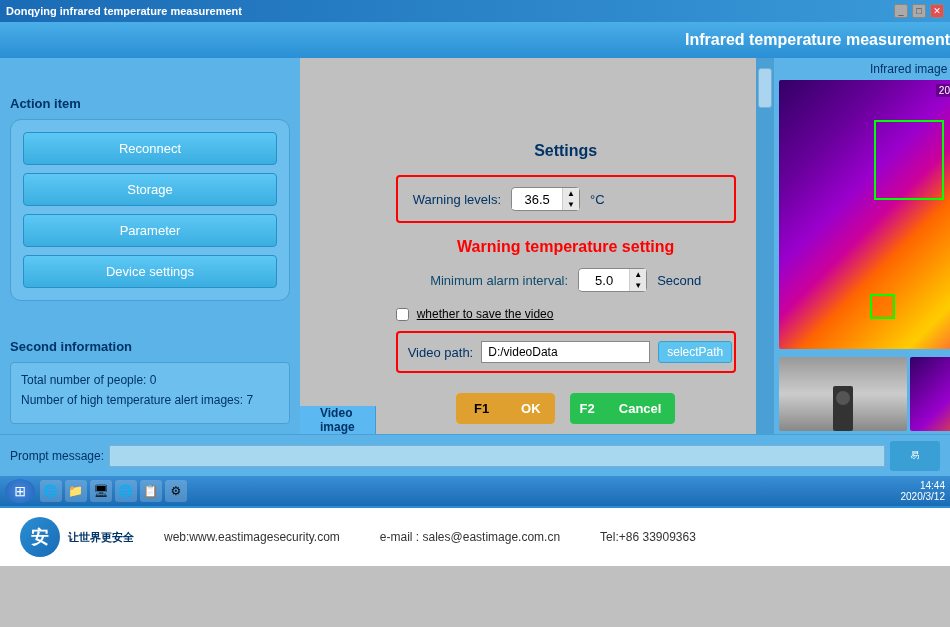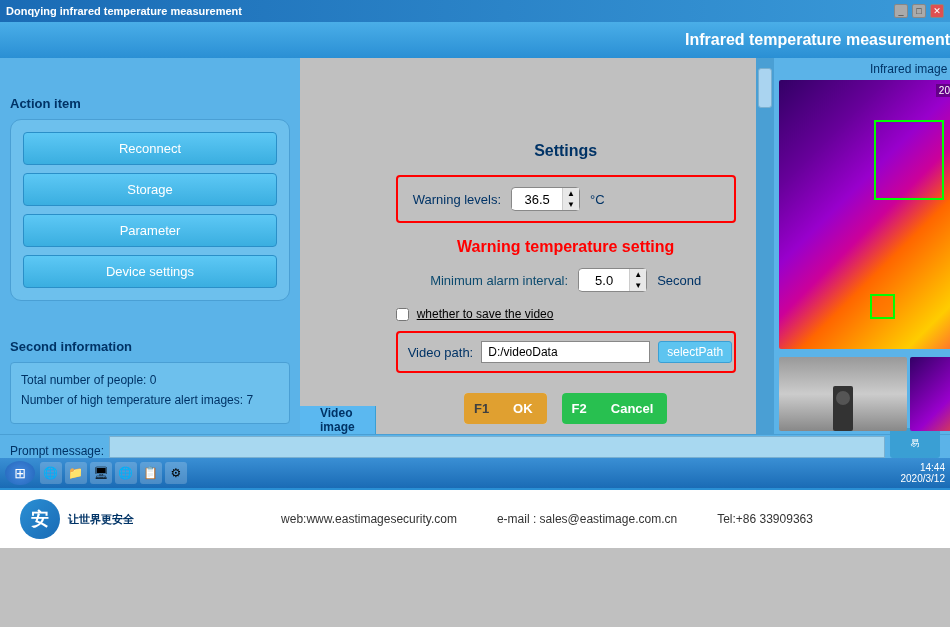--- a/index.html
+++ b/index.html
@@ -265,22 +265,22 @@
       display: flex;
       align-items: center;
       gap: 0;
       border-radius: 4px;
       overflow: hidden;
       cursor: pointer;
       border: none;
     }
     .f-key {
       background: #e0a030;
-      color: #404040;
-      padding: 8px 10px;
+      color: #000000;
+      padding: 8px 18px;
       font-size: 13px;
       font-weight: bold;
     }
     .f-label {
       background: #e0a030;
       color: white;
       padding: 8px 14px;
       font-size: 13px;
       font-weight: bold;
     }
@@ -412,25 +412,25 @@
       position: absolute;
       bottom: 15px;
       right: 8px;
       width: 12px;
       height: 12px;
       border: 1px solid #00ff00;
     }
 
     
     .prompt-bar {
-      height: 24px;
+      height: 42px;
       background: #5bb3e8;
       border-top: 1px solid #4a9fd4;
       display: flex;
-      align-items: flex-end;
+      align-items: center;
       padding: 0 10px;
     }
     .prompt-label { color: #003366; font-size: 12px; }
     .prompt-input {
       flex: 1;
       height: 22px;
       background: #a8d8f0;
       border: 1px solid #7ab0d0;
       outline: none;
       padding: 0 6px;
@@ -525,21 +525,20 @@
     .footer-logo-text {
       font-size: 11px;
       color: #003366;
       font-weight: bold;
       line-height: 1.3;
     }
     .footer-info {
       display: flex;
       gap: 40px;
       flex: 1;
-      justify-content: center;
     }
     .footer-info-item {
       font-size: 12px;
       color: #333;
     }
 
     .middle-section {
       display: flex;
       flex: 1;
     }

